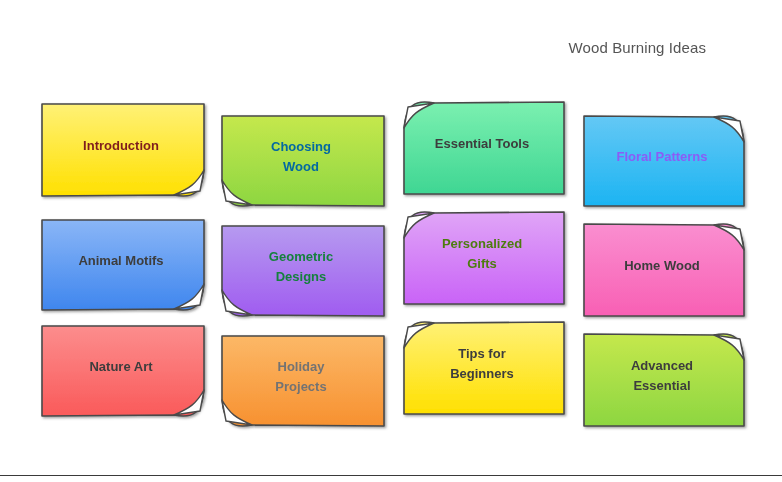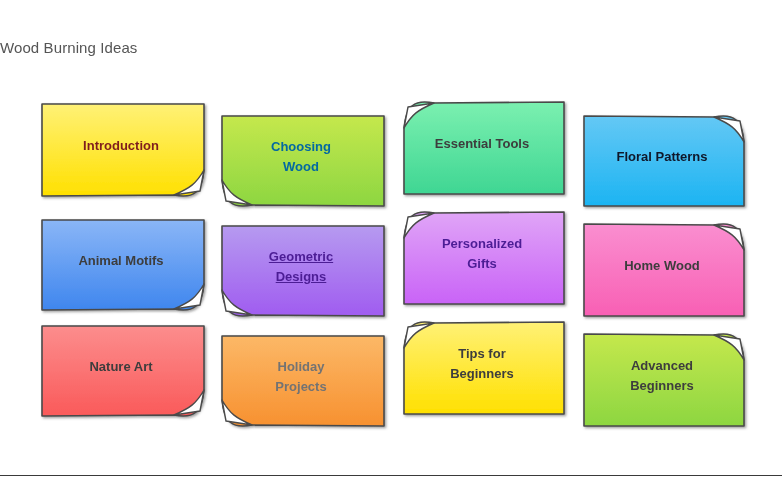--- a/index.html
+++ b/index.html
@@ -19,21 +19,21 @@
     left: 0;
     top: 0;
     width: 782px;
     height: 482px;
   }
   #title {
     position: absolute;
     left: 0;
     top: 39px;
     width: 706px;
-    text-align: left;
+    text-align: right;
     font-family: "Liberation Sans", sans-serif;
     font-size: 15px;
     font-weight: 400;
     color: #555555;
     letter-spacing: 0.1px;
   }
   .note {
     position: absolute;
   }
   .note svg {
@@ -131,21 +131,21 @@
               <stop offset="0%" stop-color="#64c8f5"></stop>
               <stop offset="100%" stop-color="#1cb4f2"></stop>
             </linearGradient>
             <filter id="s3" x="-20%" y="-20%" width="150%" height="150%">
               <feDropShadow dx="1.5" dy="1.5" stdDeviation="1.2" flood-color="#555555" flood-opacity="0.55"></feDropShadow>
             </filter>
           </defs>
           <path d="M0,0 L130,1 C150,-3 158,4 160,26 L160,90 L0,90 Z" fill="url(#g3)" stroke="#4a4a4a" stroke-width="1.6" stroke-linejoin="round" filter="url(#s3)"></path>
           <path d="M130,1 C146,8 152,12 160,26 L156,5 Z" fill="#ffffff" stroke="#4a4a4a" stroke-width="1.4" stroke-linejoin="round"></path>
         </svg>
-        <div class="note-label" style="color: #0f172a;">Floral Patterns</div>
+        <div class="note-label" style="color: #8b5cf6;">Floral Patterns</div>
       </div>
       <div class="note" style="left: 40px; top: 216px; width: 162px; height: 90px;">
         <svg width="170" height="98" viewBox="-2 -4 170 98">
           <defs>
             <linearGradient id="g4" x1="0" y1="0" x2="0" y2="1">
               <stop offset="0%" stop-color="#8ab6f7"></stop>
               <stop offset="100%" stop-color="#3f86ee"></stop>
             </linearGradient>
             <filter id="s4" x="-20%" y="-20%" width="150%" height="150%">
               <feDropShadow dx="1.5" dy="1.5" stdDeviation="1.2" flood-color="#555555" flood-opacity="0.55"></feDropShadow>
@@ -163,38 +163,38 @@
               <stop offset="0%" stop-color="#b69af0"></stop>
               <stop offset="100%" stop-color="#a05cf0"></stop>
             </linearGradient>
             <filter id="s5" x="-20%" y="-20%" width="150%" height="150%">
               <feDropShadow dx="1.5" dy="1.5" stdDeviation="1.2" flood-color="#555555" flood-opacity="0.55"></feDropShadow>
             </filter>
           </defs>
           <path d="M0,0 L162,0 L162,90 L30,89 C10,93 2,86 0,64 Z" fill="url(#g5)" stroke="#4a4a4a" stroke-width="1.6" stroke-linejoin="round" filter="url(#s5)"></path>
           <path d="M30,89 C14,82 8,78 0,64 L4,85 Z" fill="#ffffff" stroke="#4a4a4a" stroke-width="1.4" stroke-linejoin="round"></path>
         </svg>
-        <div class="note-label" style="color: #4c1d95; text-decoration: underline;">Geometric
+        <div class="note-label" style="color: #15803d;">Geometric
 Designs</div>
       </div>
       <div class="note" style="left: 402px; top: 208px; width: 160px; height: 92px;">
         <svg width="168" height="100" viewBox="-2 -4 168 100">
           <defs>
             <linearGradient id="g6" x1="0" y1="0" x2="0" y2="1">
               <stop offset="0%" stop-color="#e0a5f7"></stop>
               <stop offset="100%" stop-color="#c963f7"></stop>
             </linearGradient>
             <filter id="s6" x="-20%" y="-20%" width="150%" height="150%">
               <feDropShadow dx="1.5" dy="1.5" stdDeviation="1.2" flood-color="#555555" flood-opacity="0.55"></feDropShadow>
             </filter>
           </defs>
           <path d="M30,1 C10,-3 2,4 0,26 L0,92 L160,92 L160,0 Z" fill="url(#g6)" stroke="#4a4a4a" stroke-width="1.6" stroke-linejoin="round" filter="url(#s6)"></path>
           <path d="M30,1 C14,8 8,12 0,26 L4,5 Z" fill="#ffffff" stroke="#4a4a4a" stroke-width="1.4" stroke-linejoin="round"></path>
         </svg>
-        <div class="note-label" style="color: #4c1d95;">Personalized
+        <div class="note-label" style="color: #4d7c0f;">Personalized
 Gifts</div>
       </div>
       <div class="note" style="left: 582px; top: 220px; width: 160px; height: 92px;">
         <svg width="168" height="100" viewBox="-2 -4 168 100">
           <defs>
             <linearGradient id="g7" x1="0" y1="0" x2="0" y2="1">
               <stop offset="0%" stop-color="#fa8ed0"></stop>
               <stop offset="100%" stop-color="#f860b4"></stop>
             </linearGradient>
             <filter id="s7" x="-20%" y="-20%" width="150%" height="150%">
@@ -264,19 +264,19 @@
               <stop offset="100%" stop-color="#8dd641"></stop>
             </linearGradient>
             <filter id="s11" x="-20%" y="-20%" width="150%" height="150%">
               <feDropShadow dx="1.5" dy="1.5" stdDeviation="1.2" flood-color="#555555" flood-opacity="0.55"></feDropShadow>
             </filter>
           </defs>
           <path d="M0,0 L130,1 C150,-3 158,4 160,26 L160,92 L0,92 Z" fill="url(#g11)" stroke="#4a4a4a" stroke-width="1.6" stroke-linejoin="round" filter="url(#s11)"></path>
           <path d="M130,1 C146,8 152,12 160,26 L156,5 Z" fill="#ffffff" stroke="#4a4a4a" stroke-width="1.4" stroke-linejoin="round"></path>
         </svg>
         <div class="note-label" style="color: rgb(61, 61, 61);">Advanced
-Beginners</div>
+Essential</div>
       </div>
     </div>
 
   <div id="bottom-rule" style="background: rgb(58, 58, 58);"></div>
 
 </div>
 
 </body></html>

